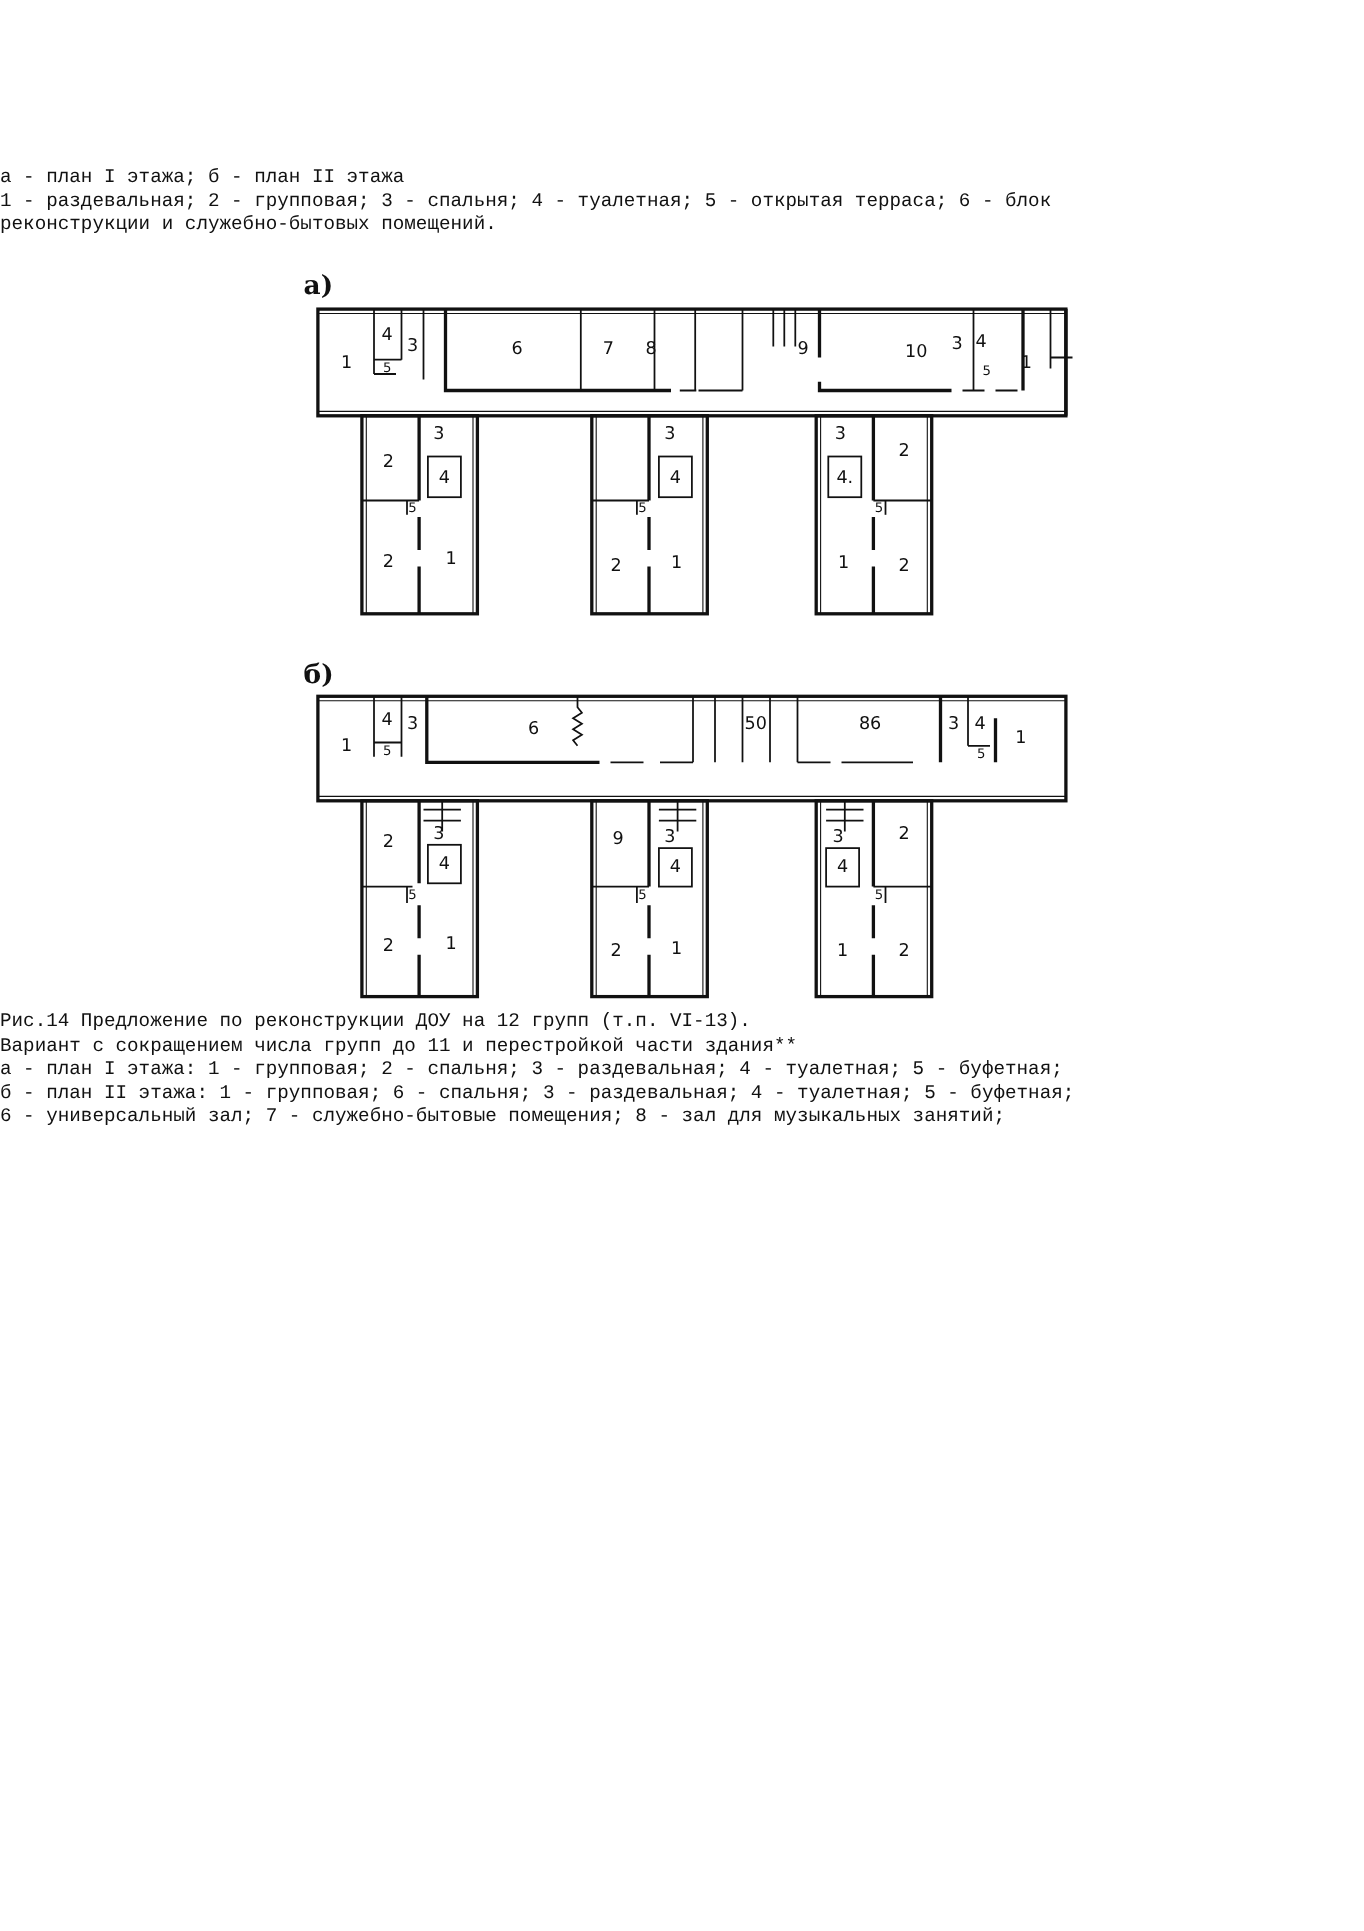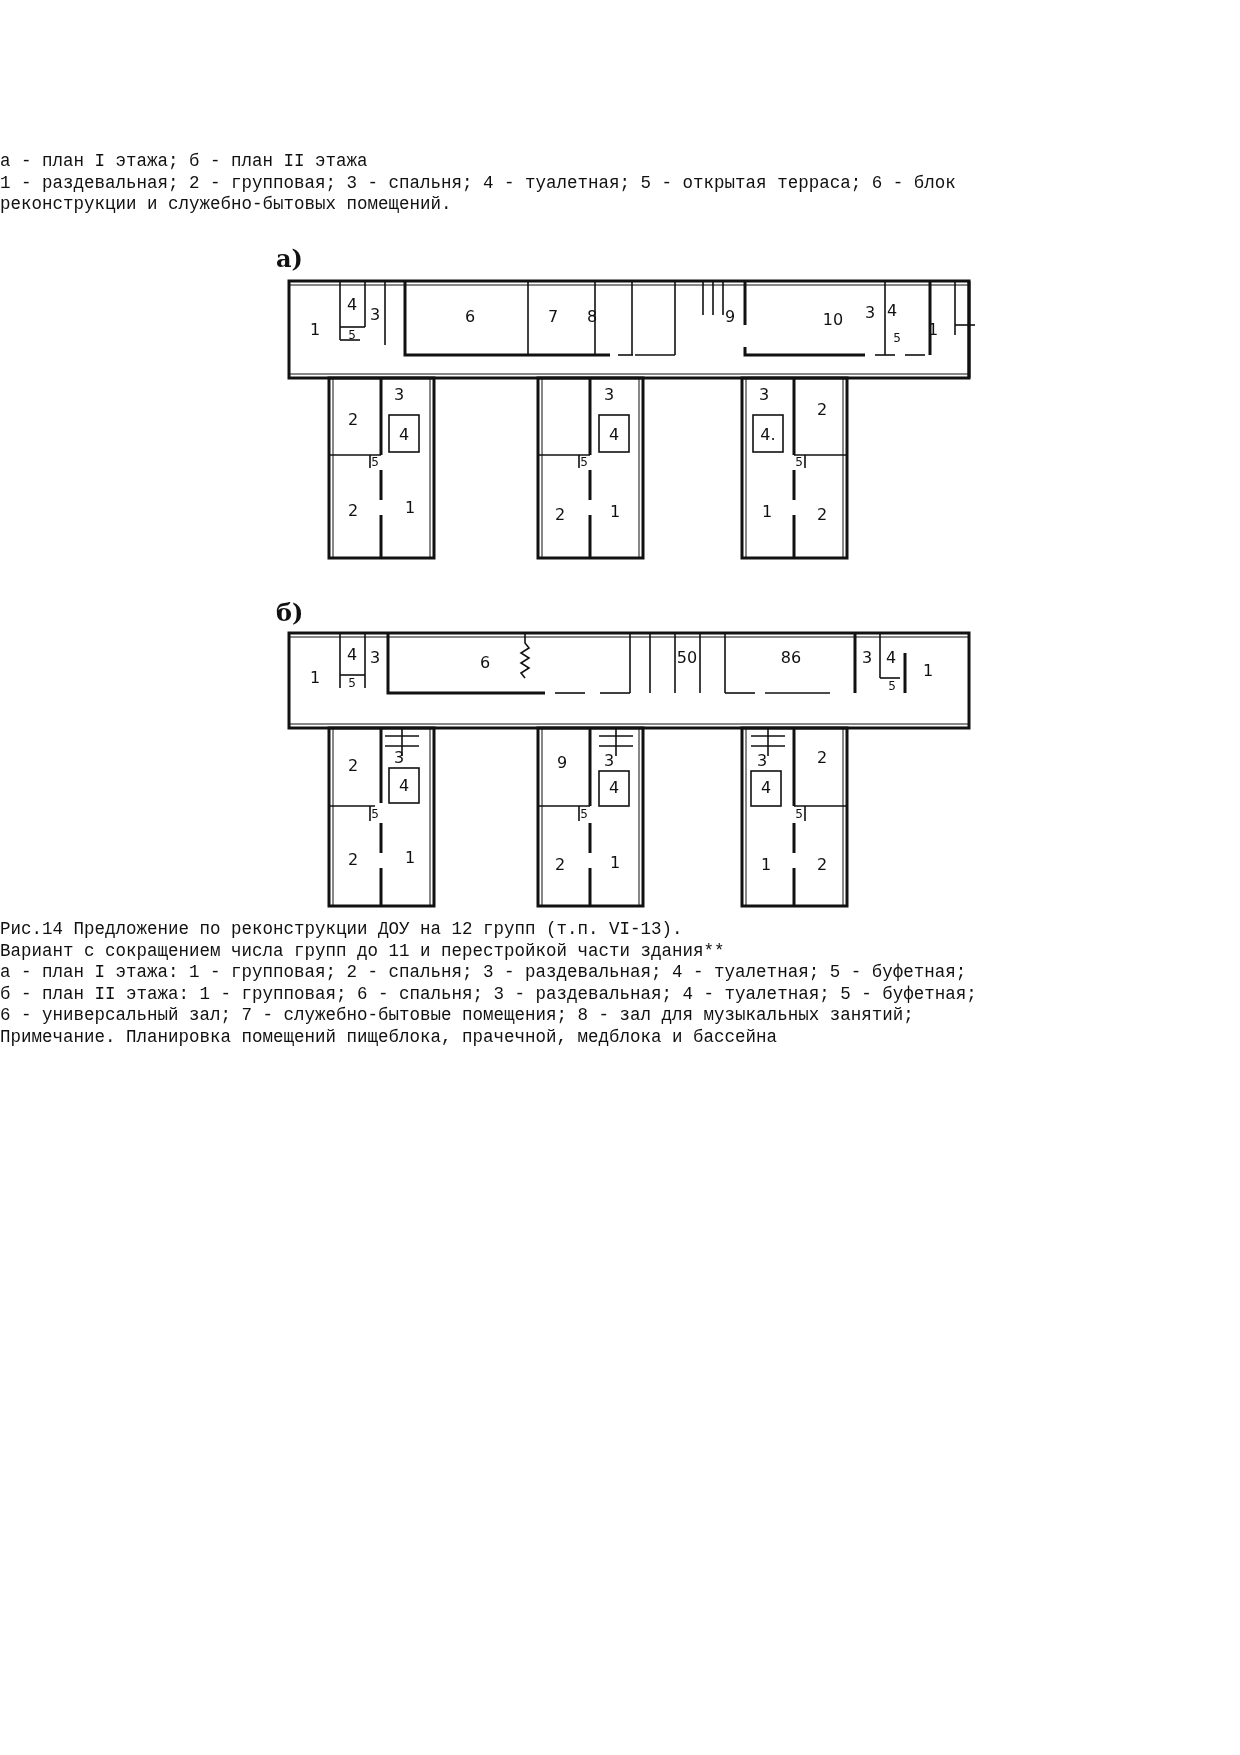--- a/index.html
+++ b/index.html
@@ -238,14 +238,13 @@
   <text x="481" y="237">1</text>
   <text x="537" y="237">2</text>
 </svg>
 
 <div id="bottom-caption" class="caption">
   <div>Рис.14 Предложение по реконструкции ДОУ на 12 групп (т.п. VI-13).</div>
   <div>Вариант с сокращением числа групп до 11 и перестройкой части здания**</div>
   <div>а - план I этажа: 1 - групповая; 2 - спальня; 3 - раздевальная; 4 - туалетная; 5 - буфетная;</div>
   <div>б - план II этажа: 1 - групповая; 6 - спальня; 3 - раздевальная; 4 - туалетная; 5 - буфетная;</div>
   <div>6 - универсальный зал; 7 - служебно-бытовые помещения; 8 - зал для музыкальных занятий;</div>
-  <div>Примечание. Планировка помещений пищеблока, прачечной, медблока и бассейна</div>
 </div>
 
 </body></html>

